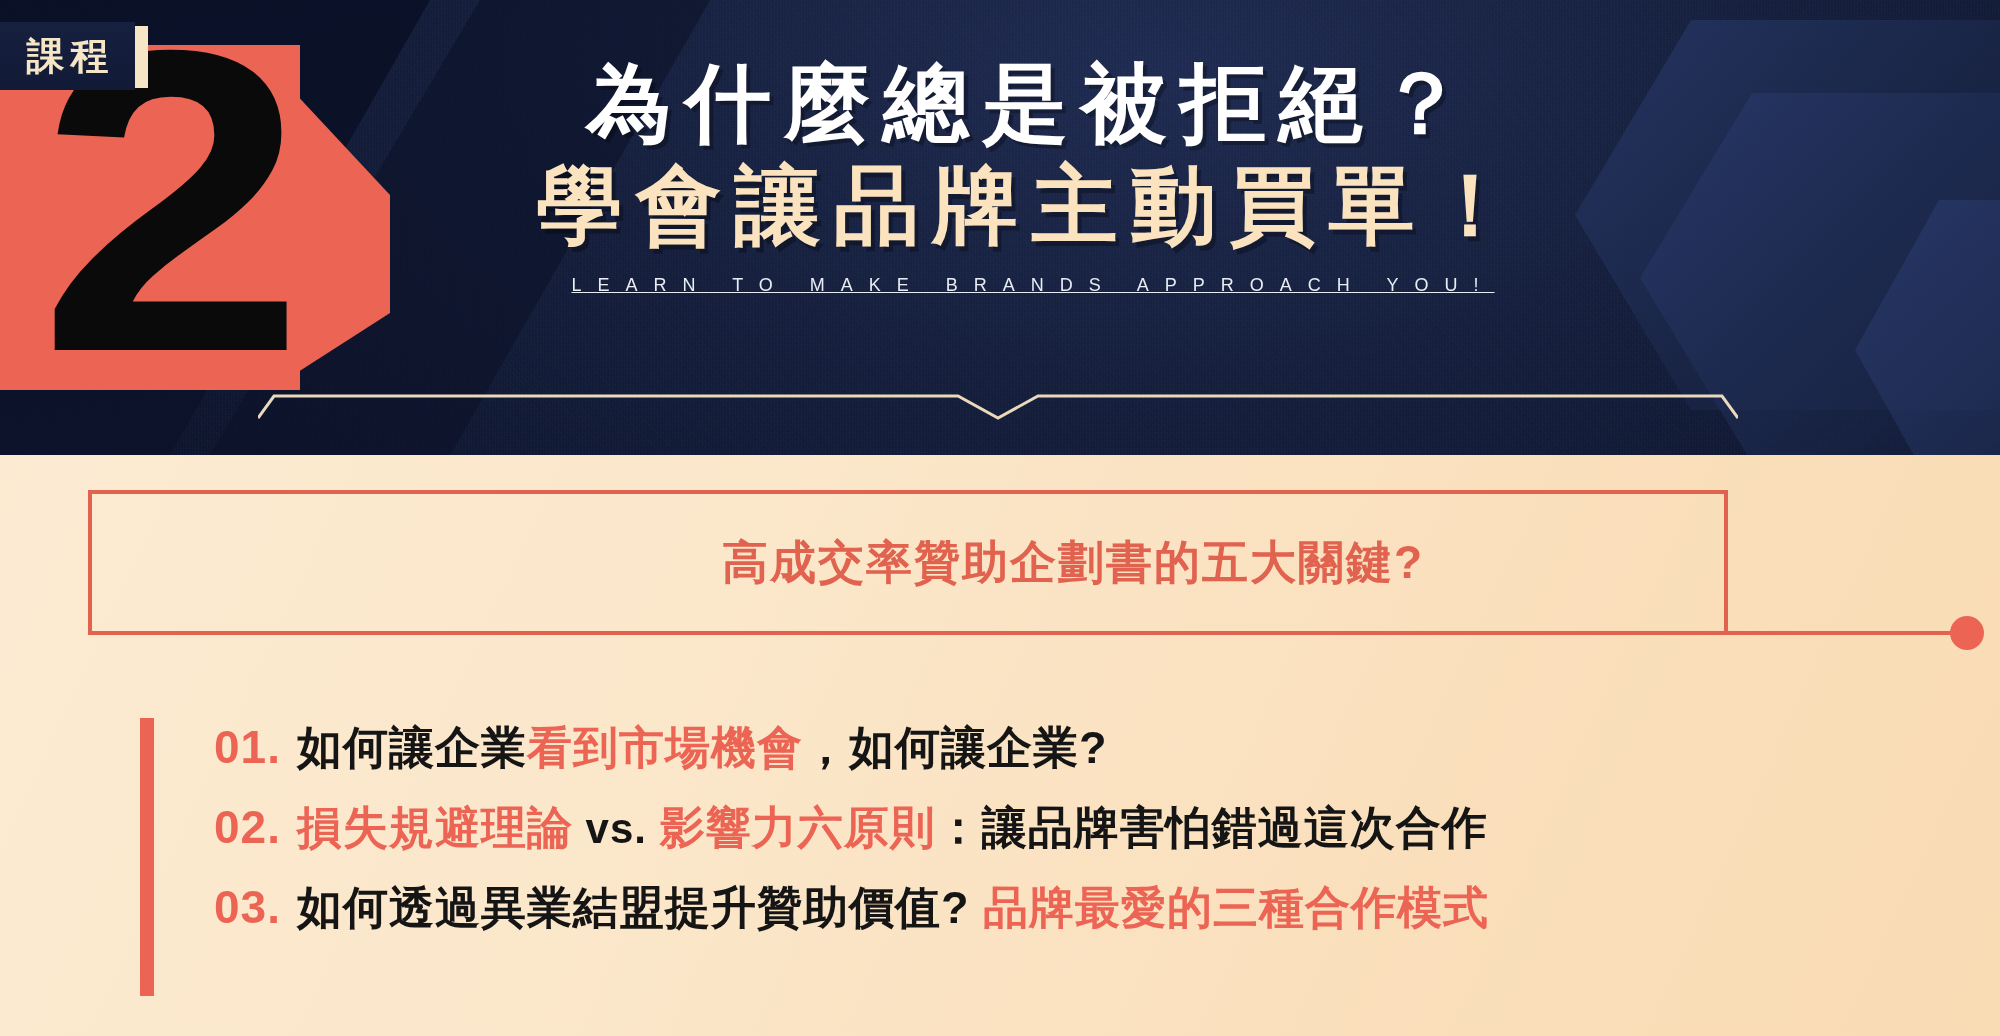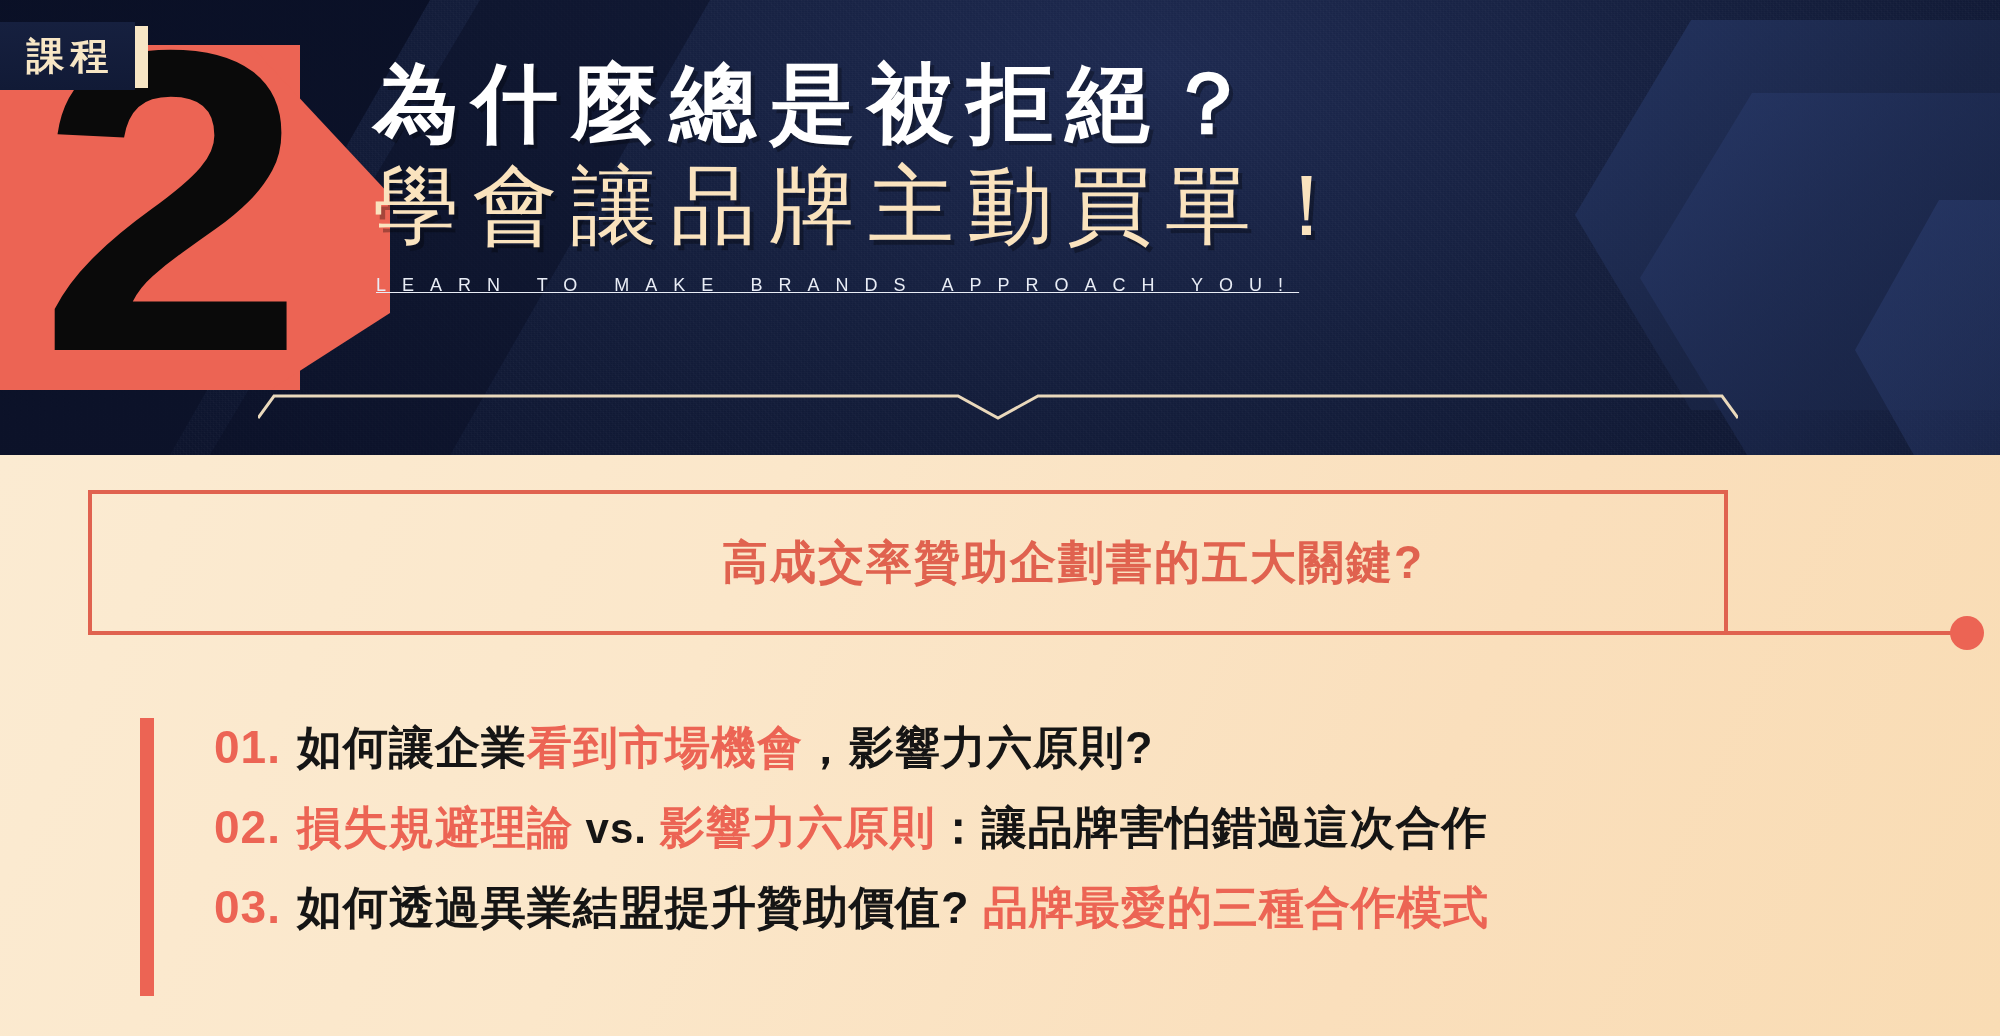--- a/index.html
+++ b/index.html
@@ -91,29 +91,29 @@
   .course-tag span{
     color:#F7E6C5;font-size:38px;font-weight:700;letter-spacing:6px;
     padding-left:6px;
   }
   .tag-bar{
     position:absolute;left:135px;top:26px;width:13px;height:62px;
     background:#F7E6C5;z-index:7;
   }
 
   
-  .title-wrap{position:absolute;left:360px;top:60px;width:1330px;text-align:left;z-index:5;}
+  .title-wrap{position:absolute;left:360px;top:60px;width:1330px;text-align:center;z-index:5;}
   .title-l1{
     color:#FFFFFF;font-size:86px;font-weight:700;line-height:1.02;
     letter-spacing:13px;margin-left:13px;
     text-shadow:4px 4px 0 rgba(0,0,0,.28);
     white-space:nowrap;
   }
   .title-l2{
-    color:#FAE3BE;font-size:86px;font-weight:400;line-height:1.02;
+    color:#FAE3BE;font-size:86px;font-weight:700;line-height:1.02;
     letter-spacing:13px;margin-left:13px;margin-top:14px;
     text-shadow:4px 5px 0 rgba(0,0,0,.30);
     white-space:nowrap;
   }
   .title-en{
     margin-top:26px;
     color:#E9EDF6;font-size:18px;font-weight:400;letter-spacing:16px;
     margin-left:16px;white-space:nowrap;text-decoration:underline;
   }
 
@@ -213,21 +213,21 @@
 
   <div class="dot-line"></div>
   <div class="highlight-box"></div>
   <div class="highlight-text">高成交率贊助企劃書的五大關鍵?</div>
   <div class="dot"></div>
 
   <div class="accent-bar"></div>
   <div class="list">
     <div class="list-row">
       <span class="num">01.</span>
-      <span class="txt"><span class="blk">如何讓企業</span><span class="red">看到市場機會</span><span class="blk">，影響力六原則?</span></span>
+      <span class="txt"><span class="blk">如何讓企業</span><span class="red">看到市場機會</span><span class="blk">，如何讓企業?</span></span>
     </div>
     <div class="list-row">
       <span class="num">02.</span>
       <span class="txt"><span class="red">損失規避理論</span><span class="blk vs"> vs. </span><span class="red">影響力六原則</span><span class="blk">：讓品牌害怕錯過這次合作</span></span>
     </div>
     <div class="list-row">
       <span class="num">03.</span>
       <span class="txt"><span class="blk">如何透過異業結盟提升贊助價值?</span><span class="red"> 品牌最愛的三種合作模式</span></span>
     </div>
   </div>

